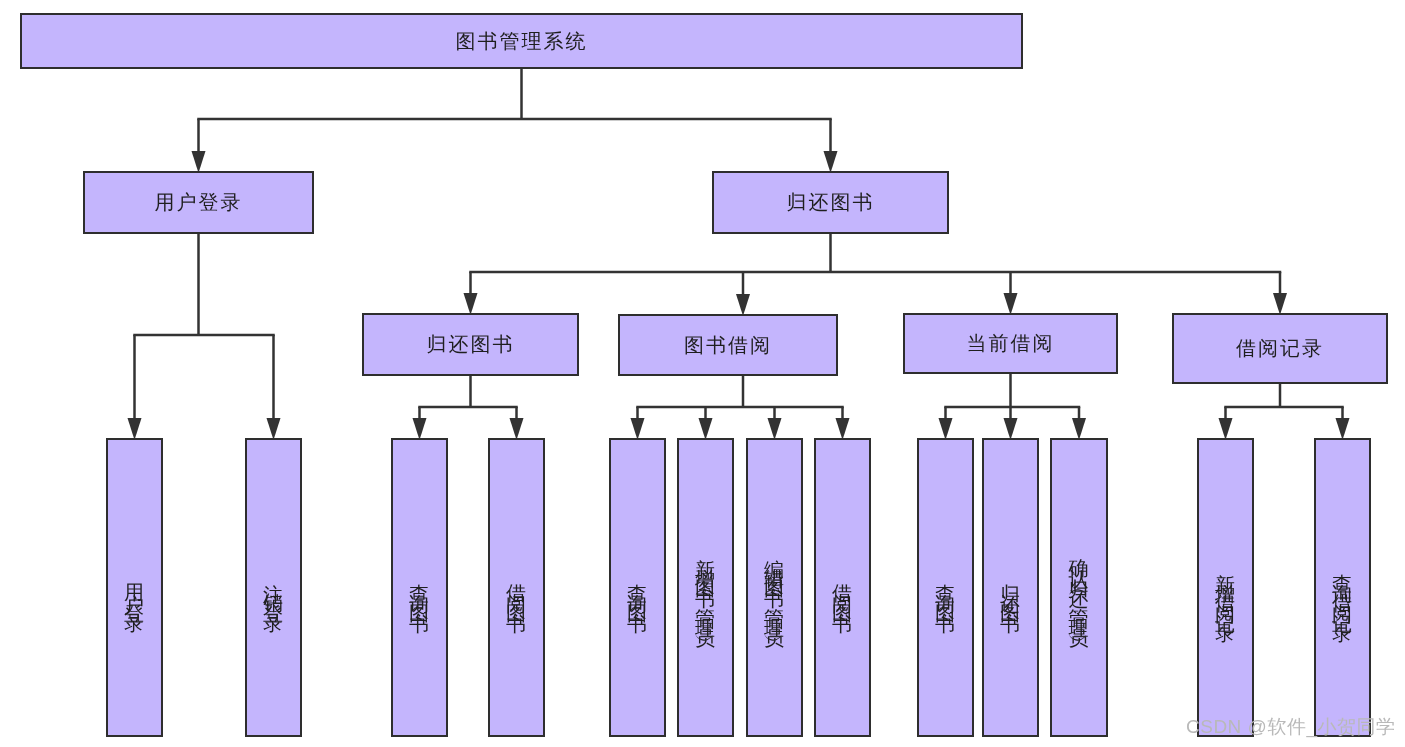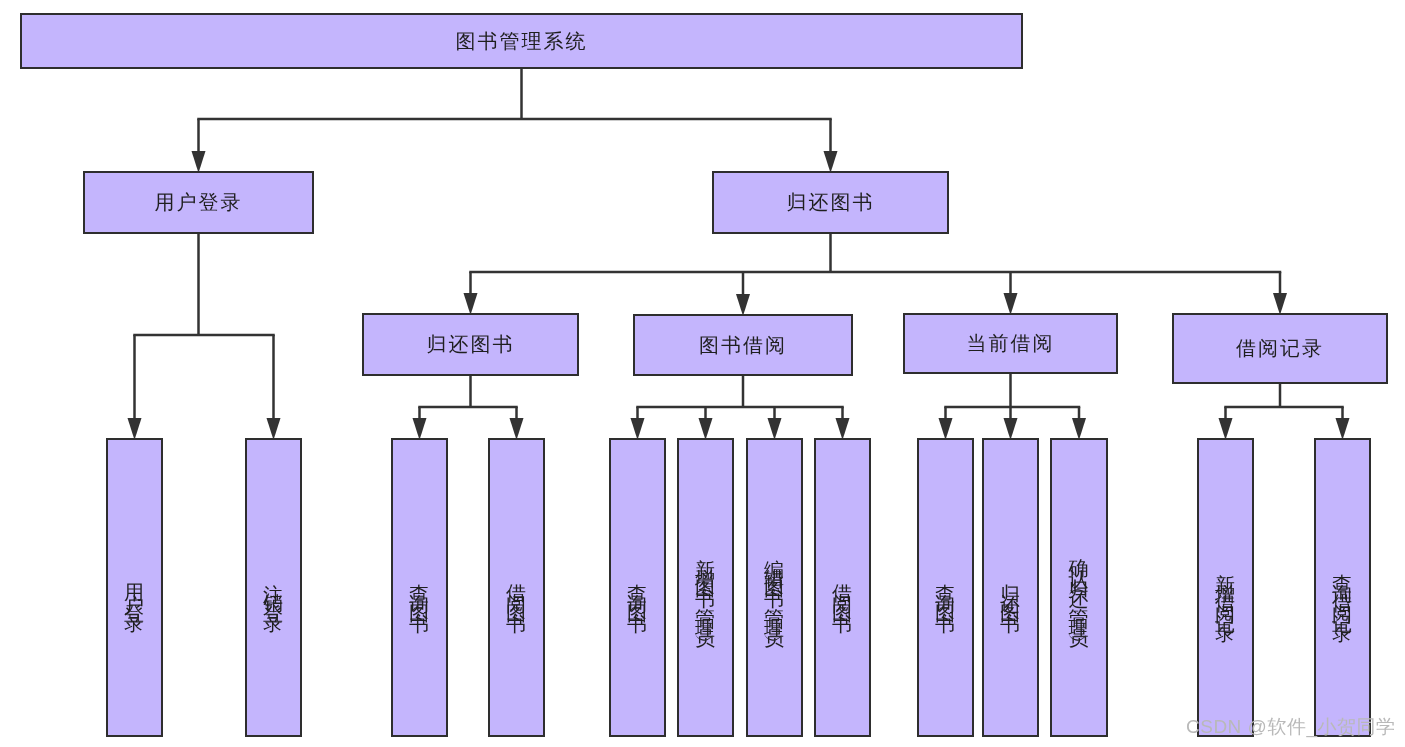--- a/index.html
+++ b/index.html
@@ -111,21 +111,21 @@
       </div>
       <div class="node h" style="left: 362px; top: 313px; width: 217px; height: 63px;">
         <span class="lbl">归还图书</span>
       </div>
       <div class="node v" style="left: 391px; top: 438px; width: 57px; height: 299px;">
         <span class="lbl">查询图书</span>
       </div>
       <div class="node v" style="left: 488px; top: 438px; width: 57px; height: 299px;">
         <span class="lbl">借阅图书</span>
       </div>
-      <div class="node h" style="left: 633px; top: 314px; width: 220px; height: 62px;">
+      <div class="node h" style="left: 618px; top: 314px; width: 220px; height: 62px;">
         <span class="lbl">图书借阅</span>
       </div>
       <div class="node v" style="left: 609px; top: 438px; width: 57px; height: 299px;">
         <span class="lbl">查询图书</span>
       </div>
       <div class="node v" style="left: 677px; top: 438px; width: 57px; height: 299px;">
         <span class="lbl">新增图书（管理员）</span>
       </div>
       <div class="node v" style="left: 746px; top: 438px; width: 57px; height: 299px;">
         <span class="lbl">编辑图书（管理员）</span>

